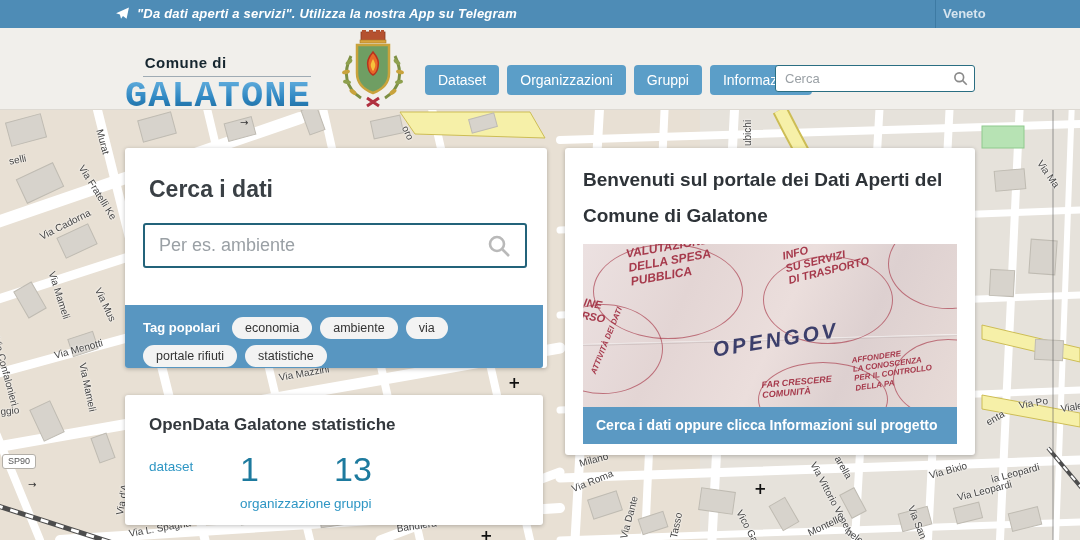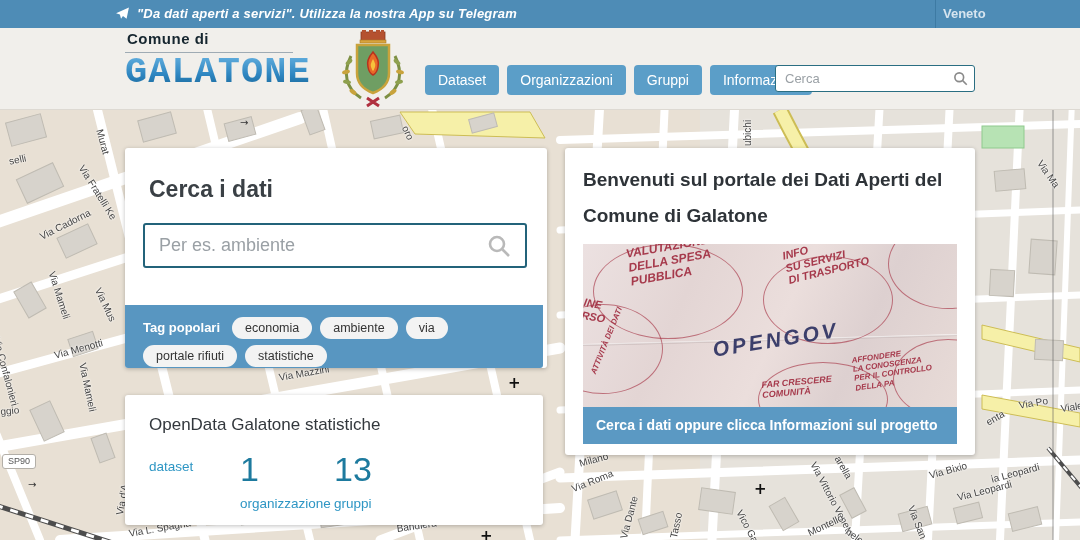--- a/index.html
+++ b/index.html
@@ -8,21 +8,21 @@
 
   
   .topbar { position:absolute; left:0; top:0; width:1080px; height:28px; background:#4e8cb6; }
   .topbar-msg { position:absolute; left:137px; top:6px; color:#fff; font-size:13px; font-weight:bold; font-style:italic; letter-spacing:.2px; }
   .tg-icon { position:absolute; left:115px; top:7px; width:15px; height:14px; }
   .topbar-divider { position:absolute; left:935px; top:0; width:1px; height:28px; background:#3d7aa3; }
   .login-link { position:absolute; left:943px; top:6px; color:#d6e4ef; font-size:13px; font-weight:bold; cursor:pointer; }
 
   
   .header { position:absolute; left:0; top:28px; width:1080px; height:82px; background:#f1efeb; border-bottom:1px solid #ddd9d2; }
-  .logo { position:absolute; left:125px; top:2px; cursor:pointer; }
+  .logo { position:absolute; left:125px; top:26px; cursor:pointer;text-align:right; }
   .logo-line1 { font-size:15px; font-weight:bold; color:#16262f; letter-spacing:.5px; border-bottom:1px solid #9fabb4; padding:0 84px 5px 2px; display:inline-block; }
   .logo-line2 { font-family:Liberation Mono, monospace; font-size:37px; font-weight:bold; letter-spacing:1px; line-height:1.05; background:linear-gradient(180deg,#6ab4e2 0%,#2e86c1 55%,#15608f 100%); -webkit-background-clip:text; background-clip:text; color:transparent; }
   .crest { position:absolute; left:337px; top:2px; }
   .nav { position:absolute; left:425px; top:37px; display:flex; gap:8px; }
   .nav-btn { background:#5b9ec8; color:#fff; font-size:14px; border:none; border-radius:4px; padding:7px 13px; cursor:pointer; font-family:"Liberation Sans",sans-serif; }
   .hdr-search { position:absolute; left:775px; top:37px; width:200px; height:27px; }
   .hdr-search input { width:200px; height:27px; border:1px solid #2a6e82; border-radius:3px; padding:0 30px 0 9px; font-size:13px; color:#444; background:#fff; }
   .hdr-search svg { position:absolute; right:7px; top:6px; cursor:pointer; }
   input::placeholder { color:#9aa0a5; opacity:1; }
 
@@ -38,21 +38,21 @@
   .search-card-white { padding:28px 16px 0 24px; }
   .card-title { font-size:23px; font-weight:bold; color:#3a4045; }
   .big-search { position:relative; margin:20px 8px 0 -6px; }
   .big-search input { width:384px; height:45px; border:2px solid #23637a; border-radius:3px; font-size:18px; color:#444; padding:0 46px 0 14px; }
   .big-search svg { position:absolute; right:56px; top:11px; cursor:pointer; }
   .tag-band { position:absolute; left:0; bottom:0; width:418px; height:63px; background:#5896c1; border-radius:0 0 3px 3px; padding:10px 14px 8px 18px; }
   .tags-label { color:#fff; font-size:13px; font-weight:bold; margin-right:12px; line-height:24px; display:inline-block; }
   .tag-pill { display:inline-block; background:#f3f3f3; color:#333; font-size:12.5px; border-radius:14px; padding:4px 13px; margin:2px 8px 4px 0; cursor:pointer; }
 
   .stats-card { left:125px; top:285px; width:418px; height:130px; padding:20px 24px; }
-  .stats-title { font-size:17px; font-weight:normal; color:#33383d; }
+  .stats-title { font-size:17px; font-weight:bold; color:#33383d; }
   .stats-row { display:flex; margin-top:16px; }
   .stat-col1 { width:91px; } .stat-col2 { width:94px; } .stat-col3 { width:auto; }
   .stat-value { font-size:34px; color:#1d7a9e; line-height:1.1; }
   .stat-label { font-size:13.5px; color:#2e96c4; margin-top:8px; }
 
   .welcome-card { left:565px; top:38px; width:410px; height:307px; padding:14px 18px 14px 18px; }
   .welcome-title { font-size:19px; font-weight:bold; color:#2e3338; line-height:36px; }
   .photo-figure { margin-top:10px; width:374px; }
   .photo { position:relative; width:374px; height:163px; overflow:hidden;
     background:linear-gradient(115deg,#ece1e1 0%,#e3d5d4 28%,#ebdedc 52%,#ddd0d0 72%,#e8dbd7 100%); }

